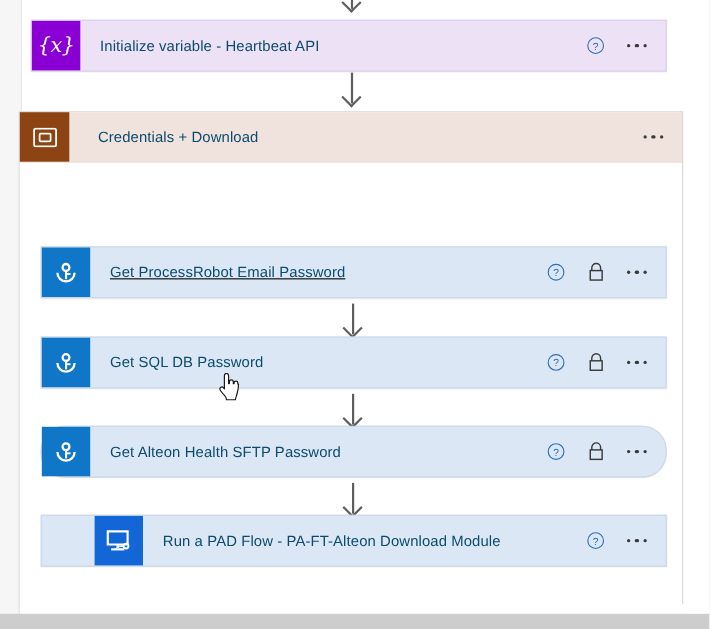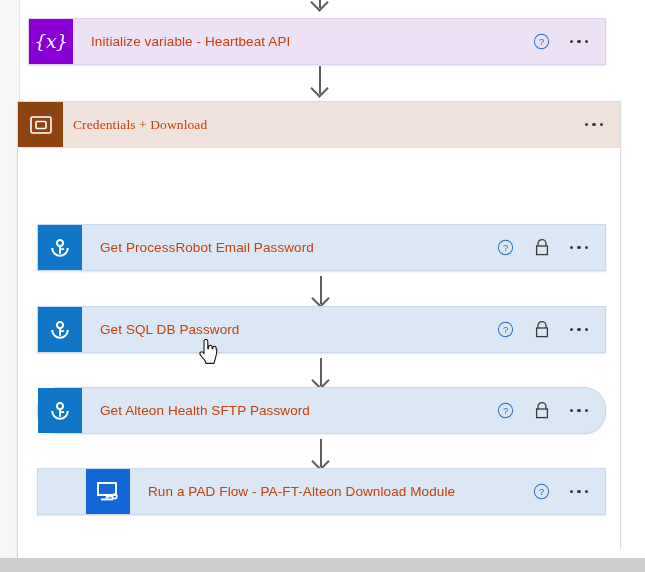--- a/index.html
+++ b/index.html
@@ -53,21 +53,21 @@
     display: flex;
     align-items: center;
     justify-content: center;
   }
   .card-title {
     flex: 1;
     display: flex;
     align-items: center;
     padding-left: 18px;
     font-size: 13.5px;
-    color: #c2410c;
+    color: #0c4a6e;
     letter-spacing: .1px;
     white-space: nowrap;
     overflow: hidden;
   }
   .card-actions {
     display: flex;
     align-items: center;
     gap: 20px;
     padding-right: 17px;
   }
@@ -97,21 +97,21 @@
   }
   .scope-header {
     position: relative;
     height: 45px;
     background: #f0e3dd;
     display: flex;
     align-items: stretch;
     border-bottom: 1px solid #e8ded9;
   }
   .scope-header .card-icon { background: #8e4412; width: 45px; min-width: 45px; }
-  .scope-header .card-title { padding-left: 10px; font-size: 13.5px; font-family: Liberation Serif, serif; }
+  .scope-header .card-title { padding-left: 26px; font-size: 13.5px; }
   .scope-body {
     position: relative;
     height: 410px;
     background: #ffffff;
   }
 
   
   .card-action {
     left: 19px;
     width: 569px;
@@ -249,21 +249,21 @@
         <span class="ellipsis">
           <span></span>
             <span></span>
             <span></span>
         </span>
       </div>
     </div>
 
     <div class="scope-body">
 
-      <div class="card card-action" style="top:76px;">
+      <div class="card card-action" style="top:76px;text-decoration:underline;">
         <div class="card-icon">
           <svg width="26" height="26" viewBox="0 0 26 26" aria-hidden="true">
             <path d="M5.2 13a7.8 7.8 0 0 0 15.6 0" fill="none" stroke="#ffffff" stroke-width="2.1"></path>
             <circle cx="13" cy="8.1" r="3.1" fill="none" stroke="#ffffff" stroke-width="2.1"></circle>
             <rect x="12.1" y="10.6" width="1.9" height="8.2" fill="#ffffff"></rect>
             <rect x="14" y="13.2" width="3.1" height="1.8" fill="#ffffff"></rect>
           </svg>
         </div>
         <div class="card-title">Get ProcessRobot Email Password</div>
         <div class="card-actions">

